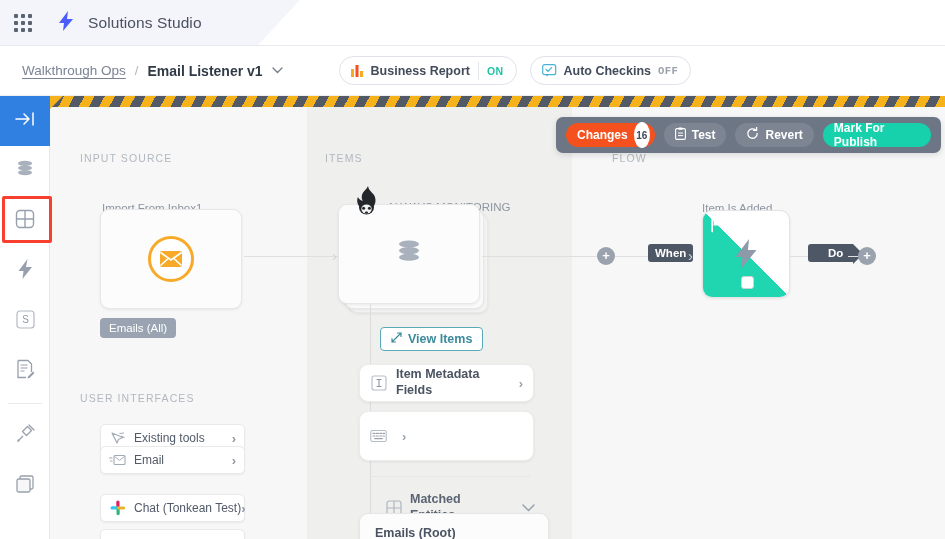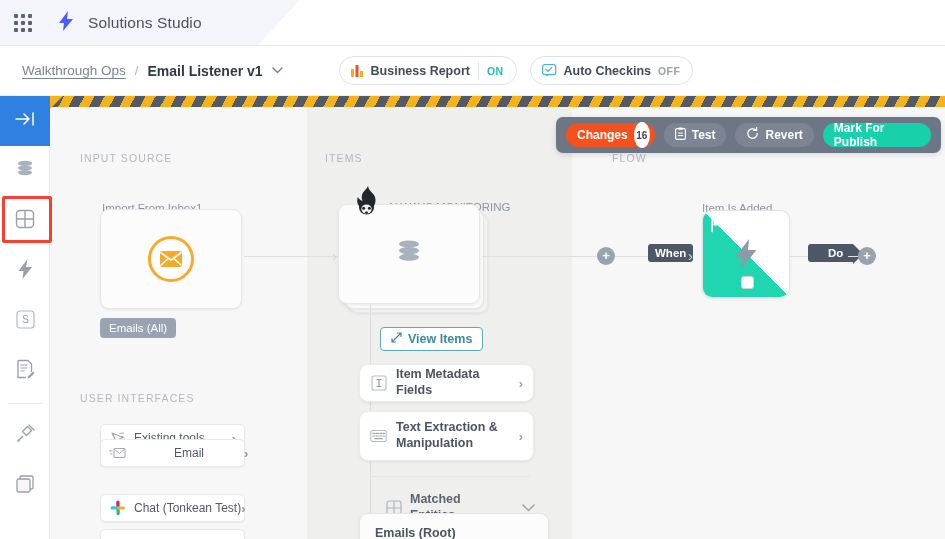--- a/index.html
+++ b/index.html
@@ -52,21 +52,21 @@
   .toggle-pill {
     display: flex; align-items: center; height: 29px; padding: 0 5px 0 11px;
     border: 1px solid #dfe2e8; border-radius: 15px; background: #fff;
     font-size: 12.5px; font-weight: bold; color: #434c5b; cursor: pointer;
   }
   .toggle-pill .tg-ico { margin-right: 7px; display: flex; align-items: center; }
   .toggle-pill .tg-label { white-space: nowrap; }
   .toggle-pill .tg-div { width: 1px; height: 18px; background: #e3e6eb; margin: 0 8px; }
   .tg-state { font-size: 10.5px; font-weight: bold; letter-spacing: .4px; padding-right: 7px; }
   .tg-on { color: #23c4a6; }
-  .tg-off { color: #9aa1ad; padding-left: 7px; }
+  .tg-off { color: #9aa1ad; padding-left: 7px; font-family: Liberation Mono, monospace; }
 
   
   .rail {
     position: absolute; left: 0; top: 96px; width: 50px; height: 443px;
     background: #fff; border-right: 1px solid #e6e8ec; z-index: 30;
   }
   .rail-item {
     width: 50px; height: 50px; display: flex; align-items: center;
     justify-content: center; cursor: pointer; color: #97a0ad;
   }
@@ -392,21 +392,21 @@
       <span class="ui-ico">
         <svg width="16" height="15" viewBox="0 0 16 15">
           <path d="M2 2l5 10 1.6-3.8L13 6.5z" fill="none" stroke="#a3abb7" stroke-width="1.2" stroke-linejoin="round"></path>
           <path d="M9.5 2.5L14 2M11 5l3.5 1.5" stroke="#a3abb7" stroke-width="1"></path>
         </svg>
       </span>
       <span class="ui-label">Existing tools</span>
       <span class="ui-chev">›</span>
     </div>
 
-    <div class="ui-card" style="top:343px;gap:40px;">
+    <div class="ui-card" style="top:350px;">
       <span class="ui-ico">
         <svg width="17" height="12" viewBox="0 0 17 12">
           <rect x="5" y="1.5" width="11" height="9" rx="1" fill="none" stroke="#a3abb7" stroke-width="1.1"></rect>
           <path d="M5.4 2.3L10.5 6.4 15.6 2.3" stroke="#a3abb7" stroke-width="1" fill="none"></path>
           <path d="M0 4h3.5M1 7h2.5" stroke="#a3abb7" stroke-width="1"></path>
         </svg>
       </span>
       <span class="ui-label">Email</span>
       <span class="ui-chev">›</span>
     </div>
@@ -475,21 +475,20 @@
       <span class="acc-chev">›</span>
     </div>
 
     <div class="acc-card" style="top:315px; height:50px;">
       <span class="acc-ico">
         <svg width="17" height="14" viewBox="0 0 17 14">
           <rect x="0.8" y="1.5" width="15.4" height="11" rx="1.6" fill="none" stroke="#b5bcc6" stroke-width="1.1"></rect>
           <path d="M3 4.4h2M6.4 4.4h2M9.8 4.4h2M13.2 4.4h1.3M3 7h2M6.4 7h2M9.8 7h2M13.2 7h1.3M4.6 9.6h7.8" stroke="#9aa2ad" stroke-width="1.1" stroke-linecap="round"></path>
         </svg>
       </span>
-      <span class="acc-label">Text Extraction &amp; Manipulation</span>
       <span class="acc-chev">›</span>
     </div>
 
     <div class="divider-soft"></div>
 
     <div class="matched-row">
       <span class="acc-ico" style="margin-right:0;">
         <svg width="16" height="16" viewBox="0 0 16 16">
           <rect x="1" y="1" width="14" height="14" rx="2.5" fill="none" stroke="#aeb6c1" stroke-width="1.2"></rect>
           <path d="M8 1.3v13.4M1.3 8h13.4" stroke="#aeb6c1" stroke-width="1.2"></path>

